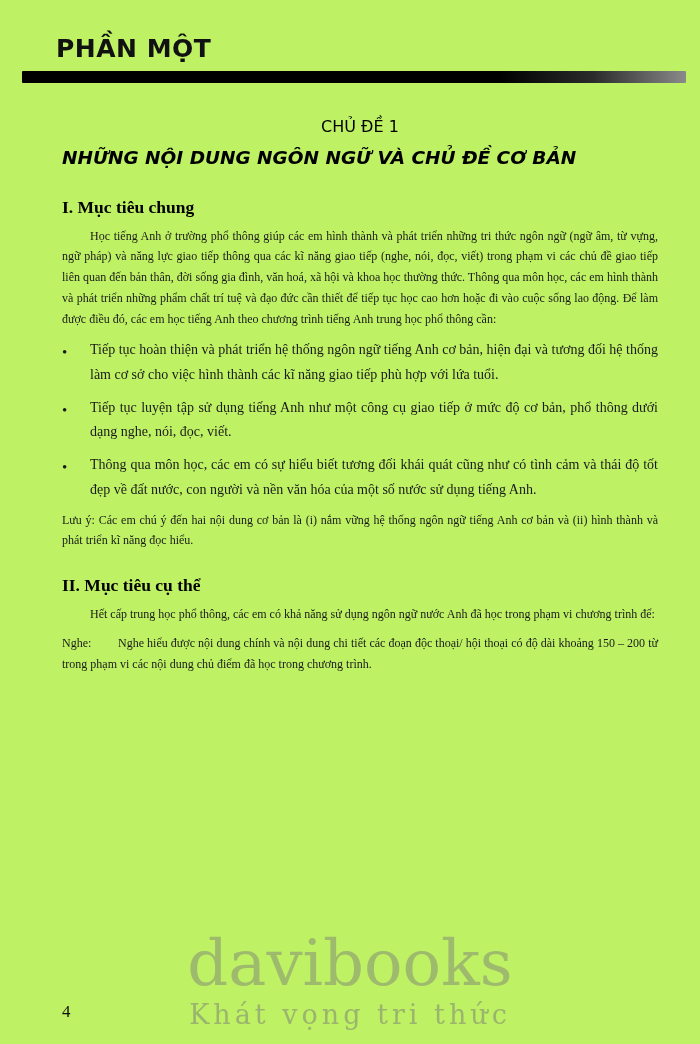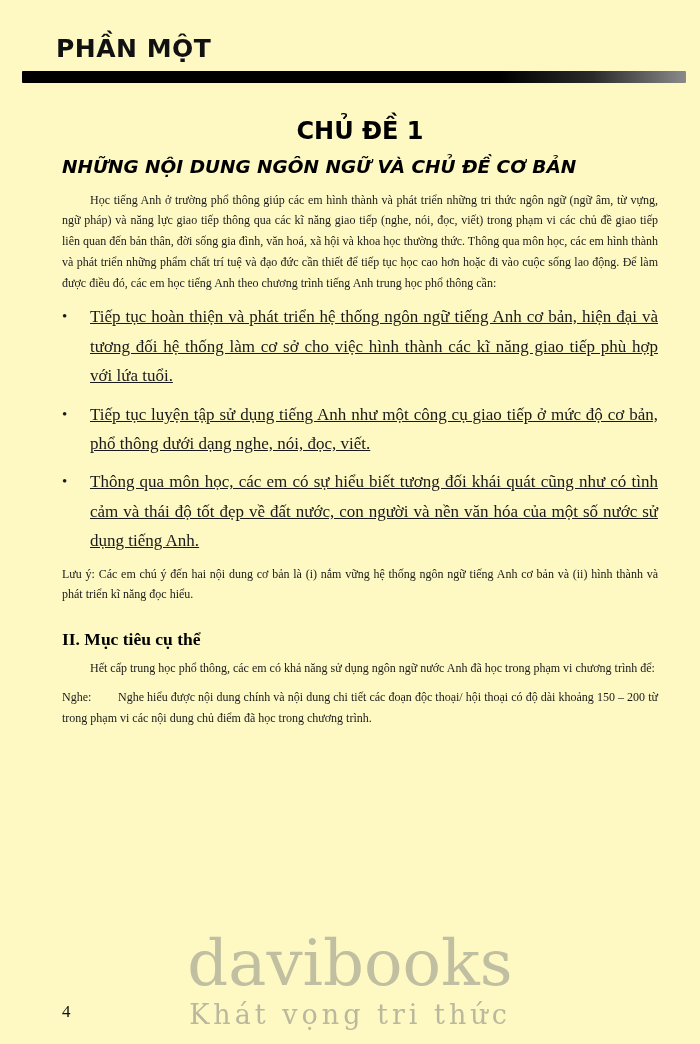--- a/index.html
+++ b/index.html
@@ -5,21 +5,21 @@
   html, body {
     margin: 0;
     padding: 0;
     background: #e9e9e9;
   }
   .page {
     position: relative;
     width: 700px;
     height: 1044px;
     margin: 0 auto;
-    background: #fef9c3;
+    background: #bef264;
     overflow: hidden;
     font-family: "Liberation Serif", serif;
     color: #1a1a1a;
   }
   .content {
     position: relative;
     padding: 34px 42px 0 62px;
   }
   .part-label {
     font-family: "DejaVu Sans", sans-serif;
@@ -41,22 +41,22 @@
     font-family: "DejaVu Sans", sans-serif;
     font-weight: bold;
     font-size: 23px;
     letter-spacing: 0.3px;
     color: #000;
     margin-top: 18px;
   }
   .topic-label {
     text-align: center;
     font-family: "DejaVu Sans", sans-serif;
-    font-weight: bold;
-    font-size: 24px;
+    font-weight: normal;
+    font-size: 16px;
     margin-top: 34px;
     color: #000;
   }
   .topic-title {
     text-align: left;
     font-family: "DejaVu Sans", sans-serif;
     font-weight: bold;
     font-style: italic;
     font-size: 18.5px;
     line-height: 1.55;
@@ -81,24 +81,23 @@
     margin-top: 9px;
   }
   .bullet-marker {
     width: 28px;
     flex: 0 0 28px;
     font-size: 15px;
     line-height: 1.9;
   }
   .bullet-text {
     flex: 1;
-    font-size: 17px;
+    font-size: 14px;
     line-height: 1.73;
     text-align: justify;
-    text-decoration: underline;
   }
   .note {
     margin-top: 10px;
   }
   .skill {
     margin-top: 12px;
   }
   .skill-label {
     display: inline-block;
     width: 56px;
@@ -140,20 +139,21 @@
   <div class="content">
 
     <div class="part-label">PHẦN MỘT</div>
     <div class="divider-bar"></div>
 
     <div class="topic-label">CHỦ ĐỀ 1</div>
     <div class="topic-title">
       <div>NHỮNG NỘI DUNG NGÔN NGỮ VÀ CHỦ ĐỀ CƠ BẢN</div>
     </div>
 
+    <div class="section-heading">I. Mục tiêu chung</div>
     <p class="body-text indent">Học tiếng Anh ở trường phổ thông giúp các em hình thành và phát triển những tri thức ngôn ngữ (ngữ âm, từ vựng, ngữ pháp) và năng lực giao tiếp thông qua các kĩ năng giao tiếp (nghe, nói, đọc, viết) trong phạm vi các chủ đề giao tiếp liên quan đến bản thân, đời sống gia đình, văn hoá, xã hội và khoa học thường thức. Thông qua môn học, các em hình thành và phát triển những phẩm chất trí tuệ và đạo đức cần thiết để tiếp tục học cao hơn hoặc đi vào cuộc sống lao động. Để làm được điều đó, các em học tiếng Anh theo chương trình tiếng Anh trung học phổ thông cần:</p>
 
     <div class="bullet-item">
       <span class="bullet-marker">•</span>
       <span class="bullet-text">Tiếp tục hoàn thiện và phát triển hệ thống ngôn ngữ tiếng Anh cơ bản, hiện đại và tương đối hệ thống làm cơ sở cho việc hình thành các kĩ năng giao tiếp phù hợp với lứa tuổi.</span>
     </div>
     <div class="bullet-item">
       <span class="bullet-marker">•</span>
       <span class="bullet-text">Tiếp tục luyện tập sử dụng tiếng Anh như một công cụ giao tiếp ở mức độ cơ bản, phổ thông dưới dạng nghe, nói, đọc, viết.</span>
     </div>

